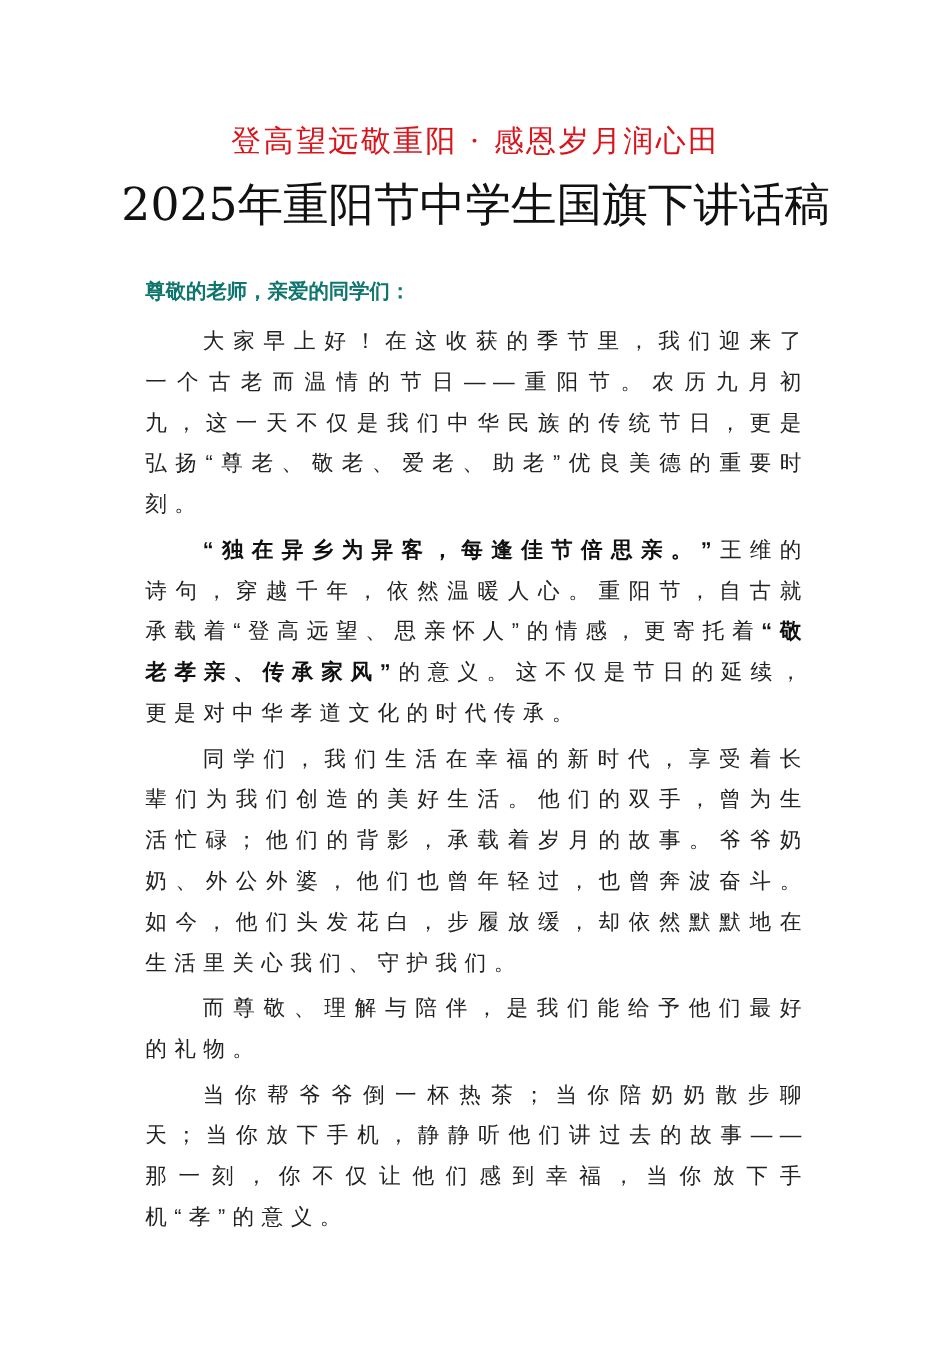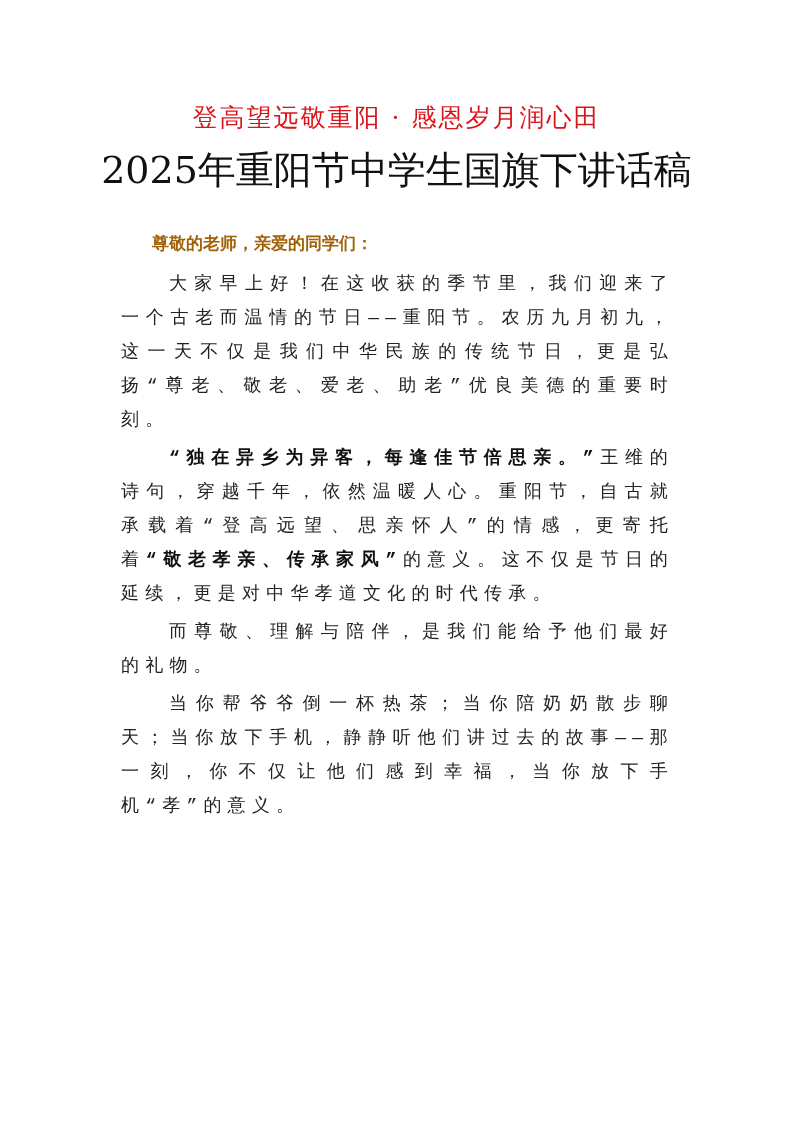--- a/index.html
+++ b/index.html
@@ -14,29 +14,28 @@
       text-align: center; font-size: 25px; line-height: 36px; letter-spacing: 2px;
       font-family: "DejaVu Serif", "Liberation Serif", serif;
     }
     .title {
       position: absolute; left: 0; width: 793px; top: 146px; height: 48px;
       text-align: center; font-size: 38px; line-height: 48px; color: #111;
       font-family: "DejaVu Serif", "Liberation Serif", serif;
     }
     .salutation {
       position: absolute; left: 121px; top: 229px; font-size: 17px; line-height: 28px;
-      font-weight: bold; color: #a16207;
+      font-weight: bold; color: #0f766e;
       font-family: "DejaVu Sans", "Liberation Sans", sans-serif;
-      margin-left: 31px;
     }
     .body {
       position: absolute; left: 121px; top: 267px; width: 553px;
       font-size: 18px; line-height: 34px; letter-spacing: 6.2px;
       text-align: justify; color: #222;
-      font-family: Liberation Mono, monospace;
+      font-family: Liberation Sans, sans-serif;
     }
     .para { margin: 0; text-indent: 48px; }
     .para + .para { margin-top: 4px; }
     .bold { font-weight: bold; color: #111; }
   </style>
 </head>
 <body>
 
 <div class="page">
   <div class="subtitle" style="color: rgb(217, 20, 27);">登高望远敬重阳 · 感恩岁月润心田</div>
@@ -44,19 +43,22 @@
   <div class="salutation">尊敬的老师，亲爱的同学们：</div>
 
   <div class="body" style="color: rgb(34, 34, 34);">
     <p class="para">
       <span>大家早上好！在这收获的季节里，我们迎来了一个古老而温情的节日——重阳节。农历九月初九，这一天不仅是我们中华民族的传统节日，更是弘扬“尊老、敬老、爱老、助老”优良美德的重要时刻。</span>
     </p>
     <p class="para">
       <span class="bold">“独在异乡为异客，每逢佳节倍思亲。”</span><span>王维的诗句，穿越千年，依然温暖人心。重阳节，自古就承载着“登高远望、思亲怀人”的情感，更寄托着</span><span class="bold">“敬老孝亲、传承家风”</span><span>的意义。这不仅是节日的延续，更是对中华孝道文化的时代传承。</span>
     </p>
     <p class="para">
+      <span>同学们，我们生活在幸福的新时代，享受着长辈们为我们创造的美好生活。他们的双手，曾为生活忙碌；他们的背影，承载着岁月的故事。爷爷奶奶、外公外婆，他们也曾年轻过，也曾奔波奋斗。如今，他们头发花白，步履放缓，却依然默默地在生活里关心我们、守护我们。</span>
+    </p>
+    <p class="para">
       <span>而尊敬、理解与陪伴，是我们能给予他们最好的礼物。</span>
     </p>
     <p class="para">
       <span>当你帮爷爷倒一杯热茶；当你陪奶奶散步聊天；当你放下手机，静静听他们讲过去的故事——那一刻，你不仅让他们感到幸福，当你放下手机“孝”的意义。</span>
     </p>
   </div>
 </div>
 
 </body></html>

